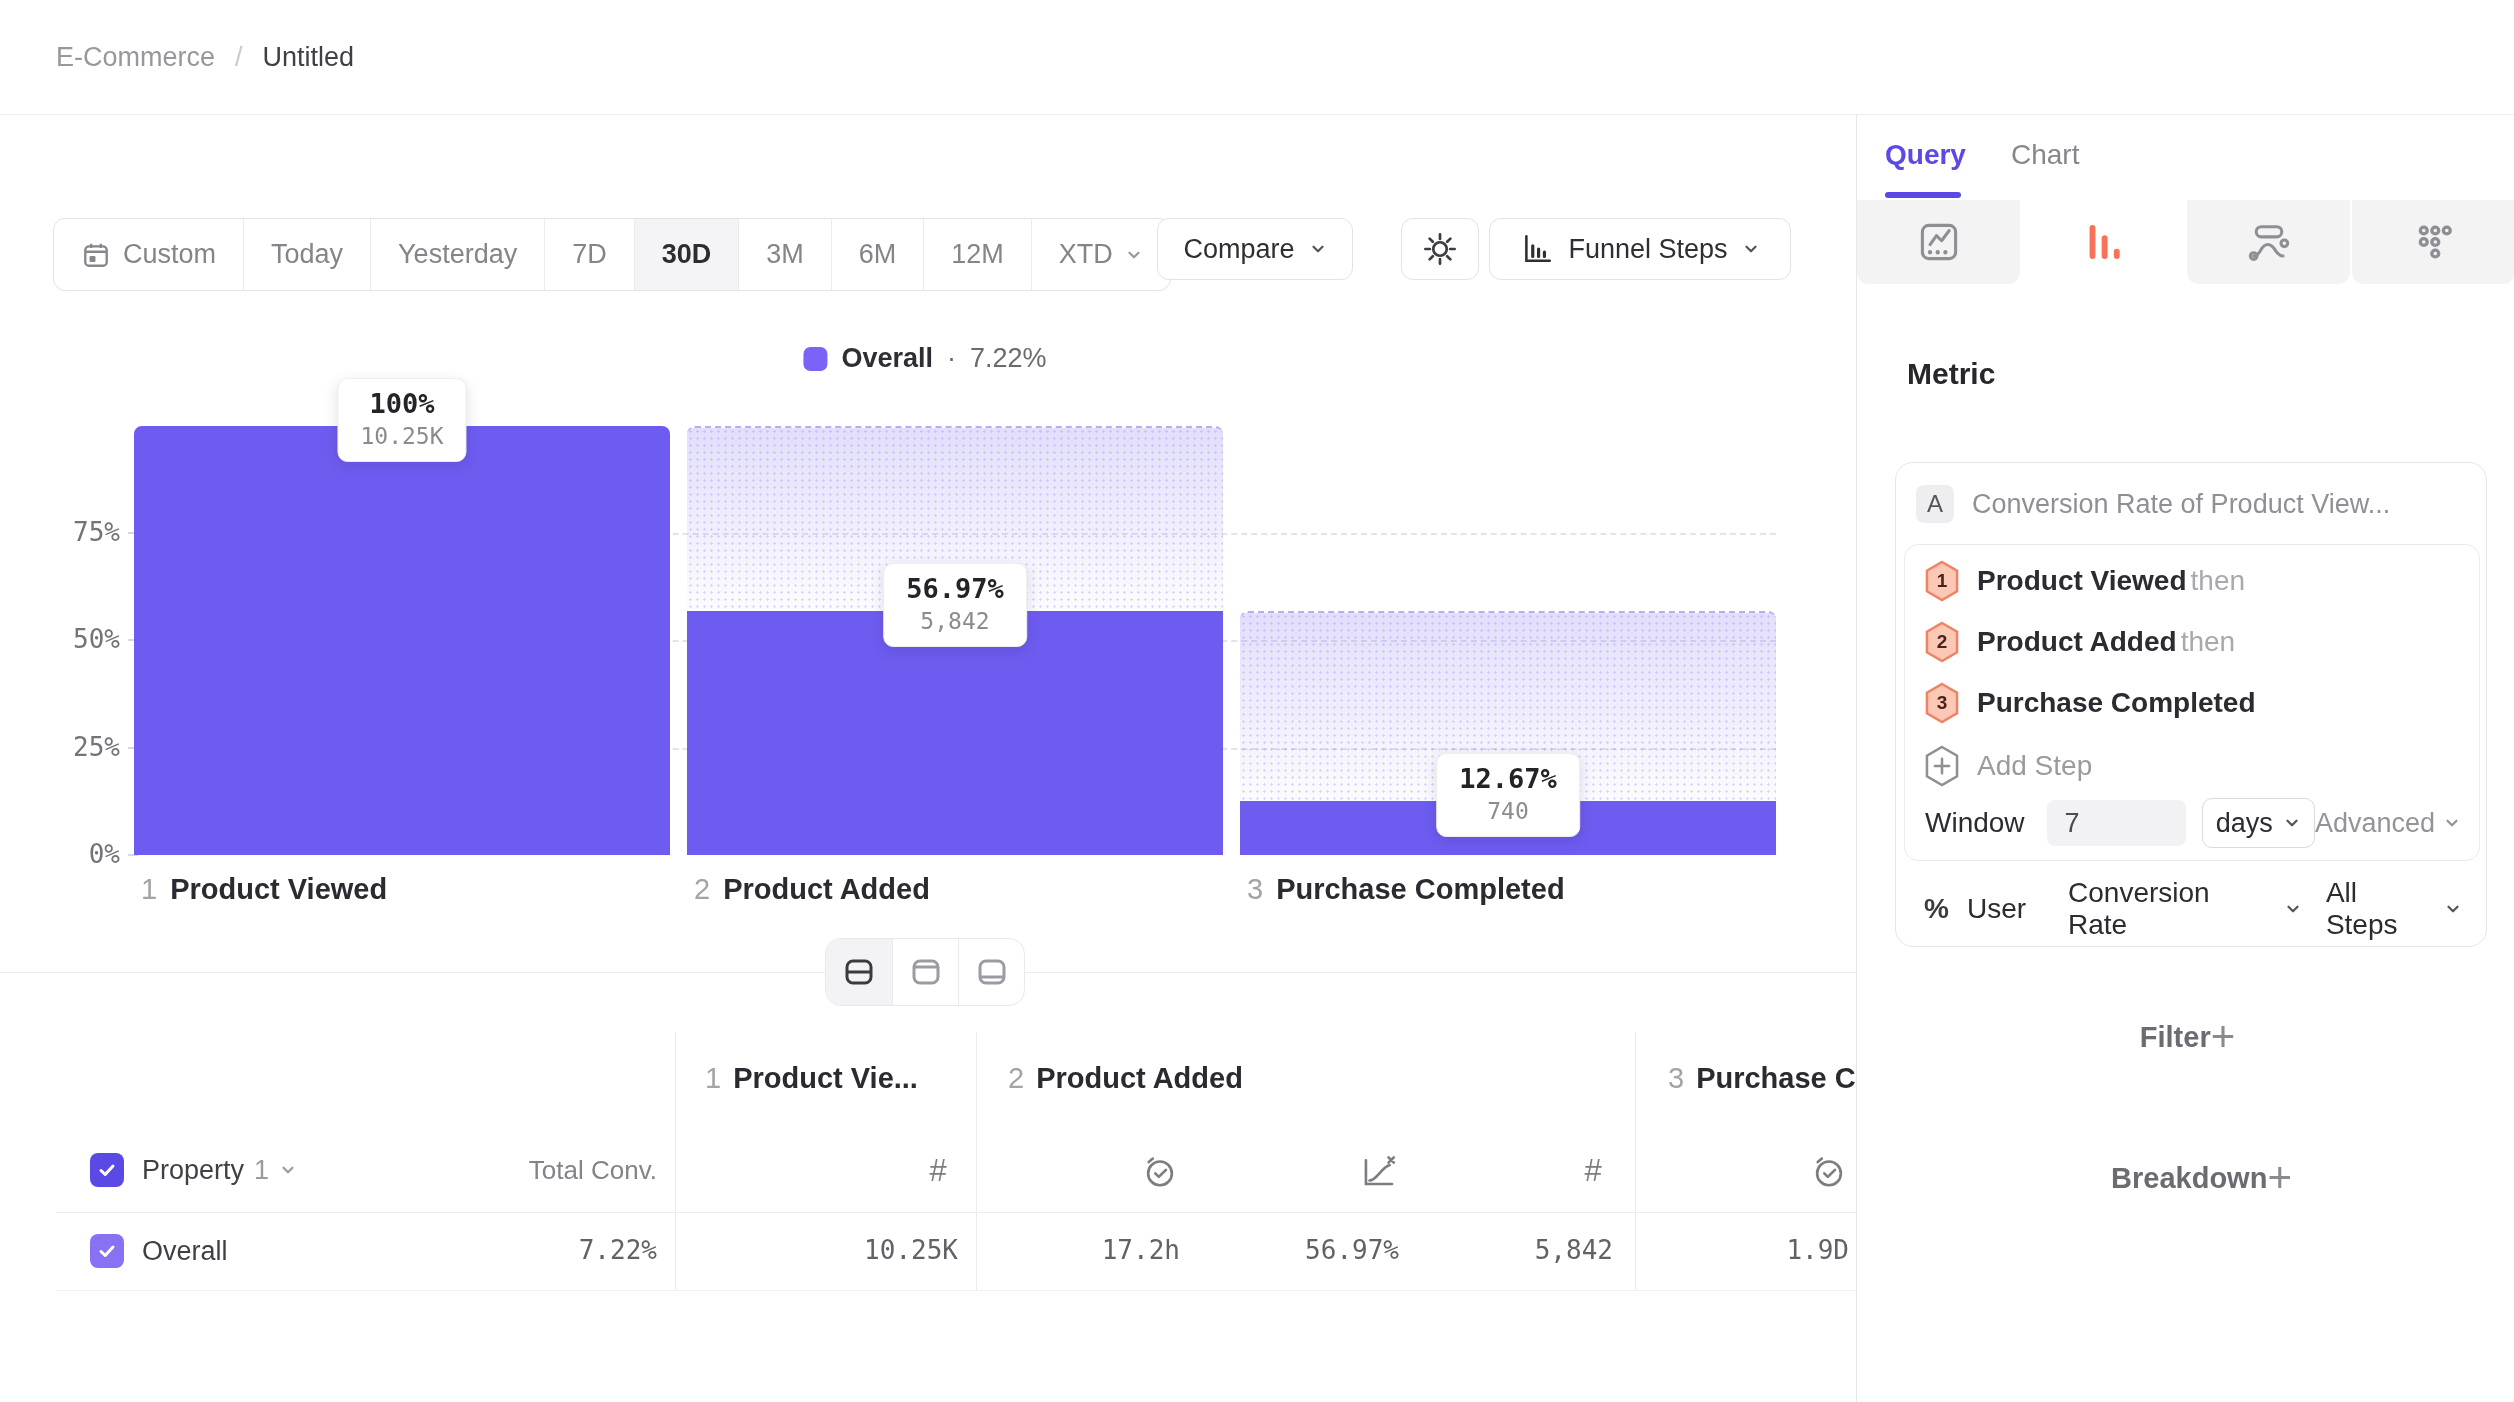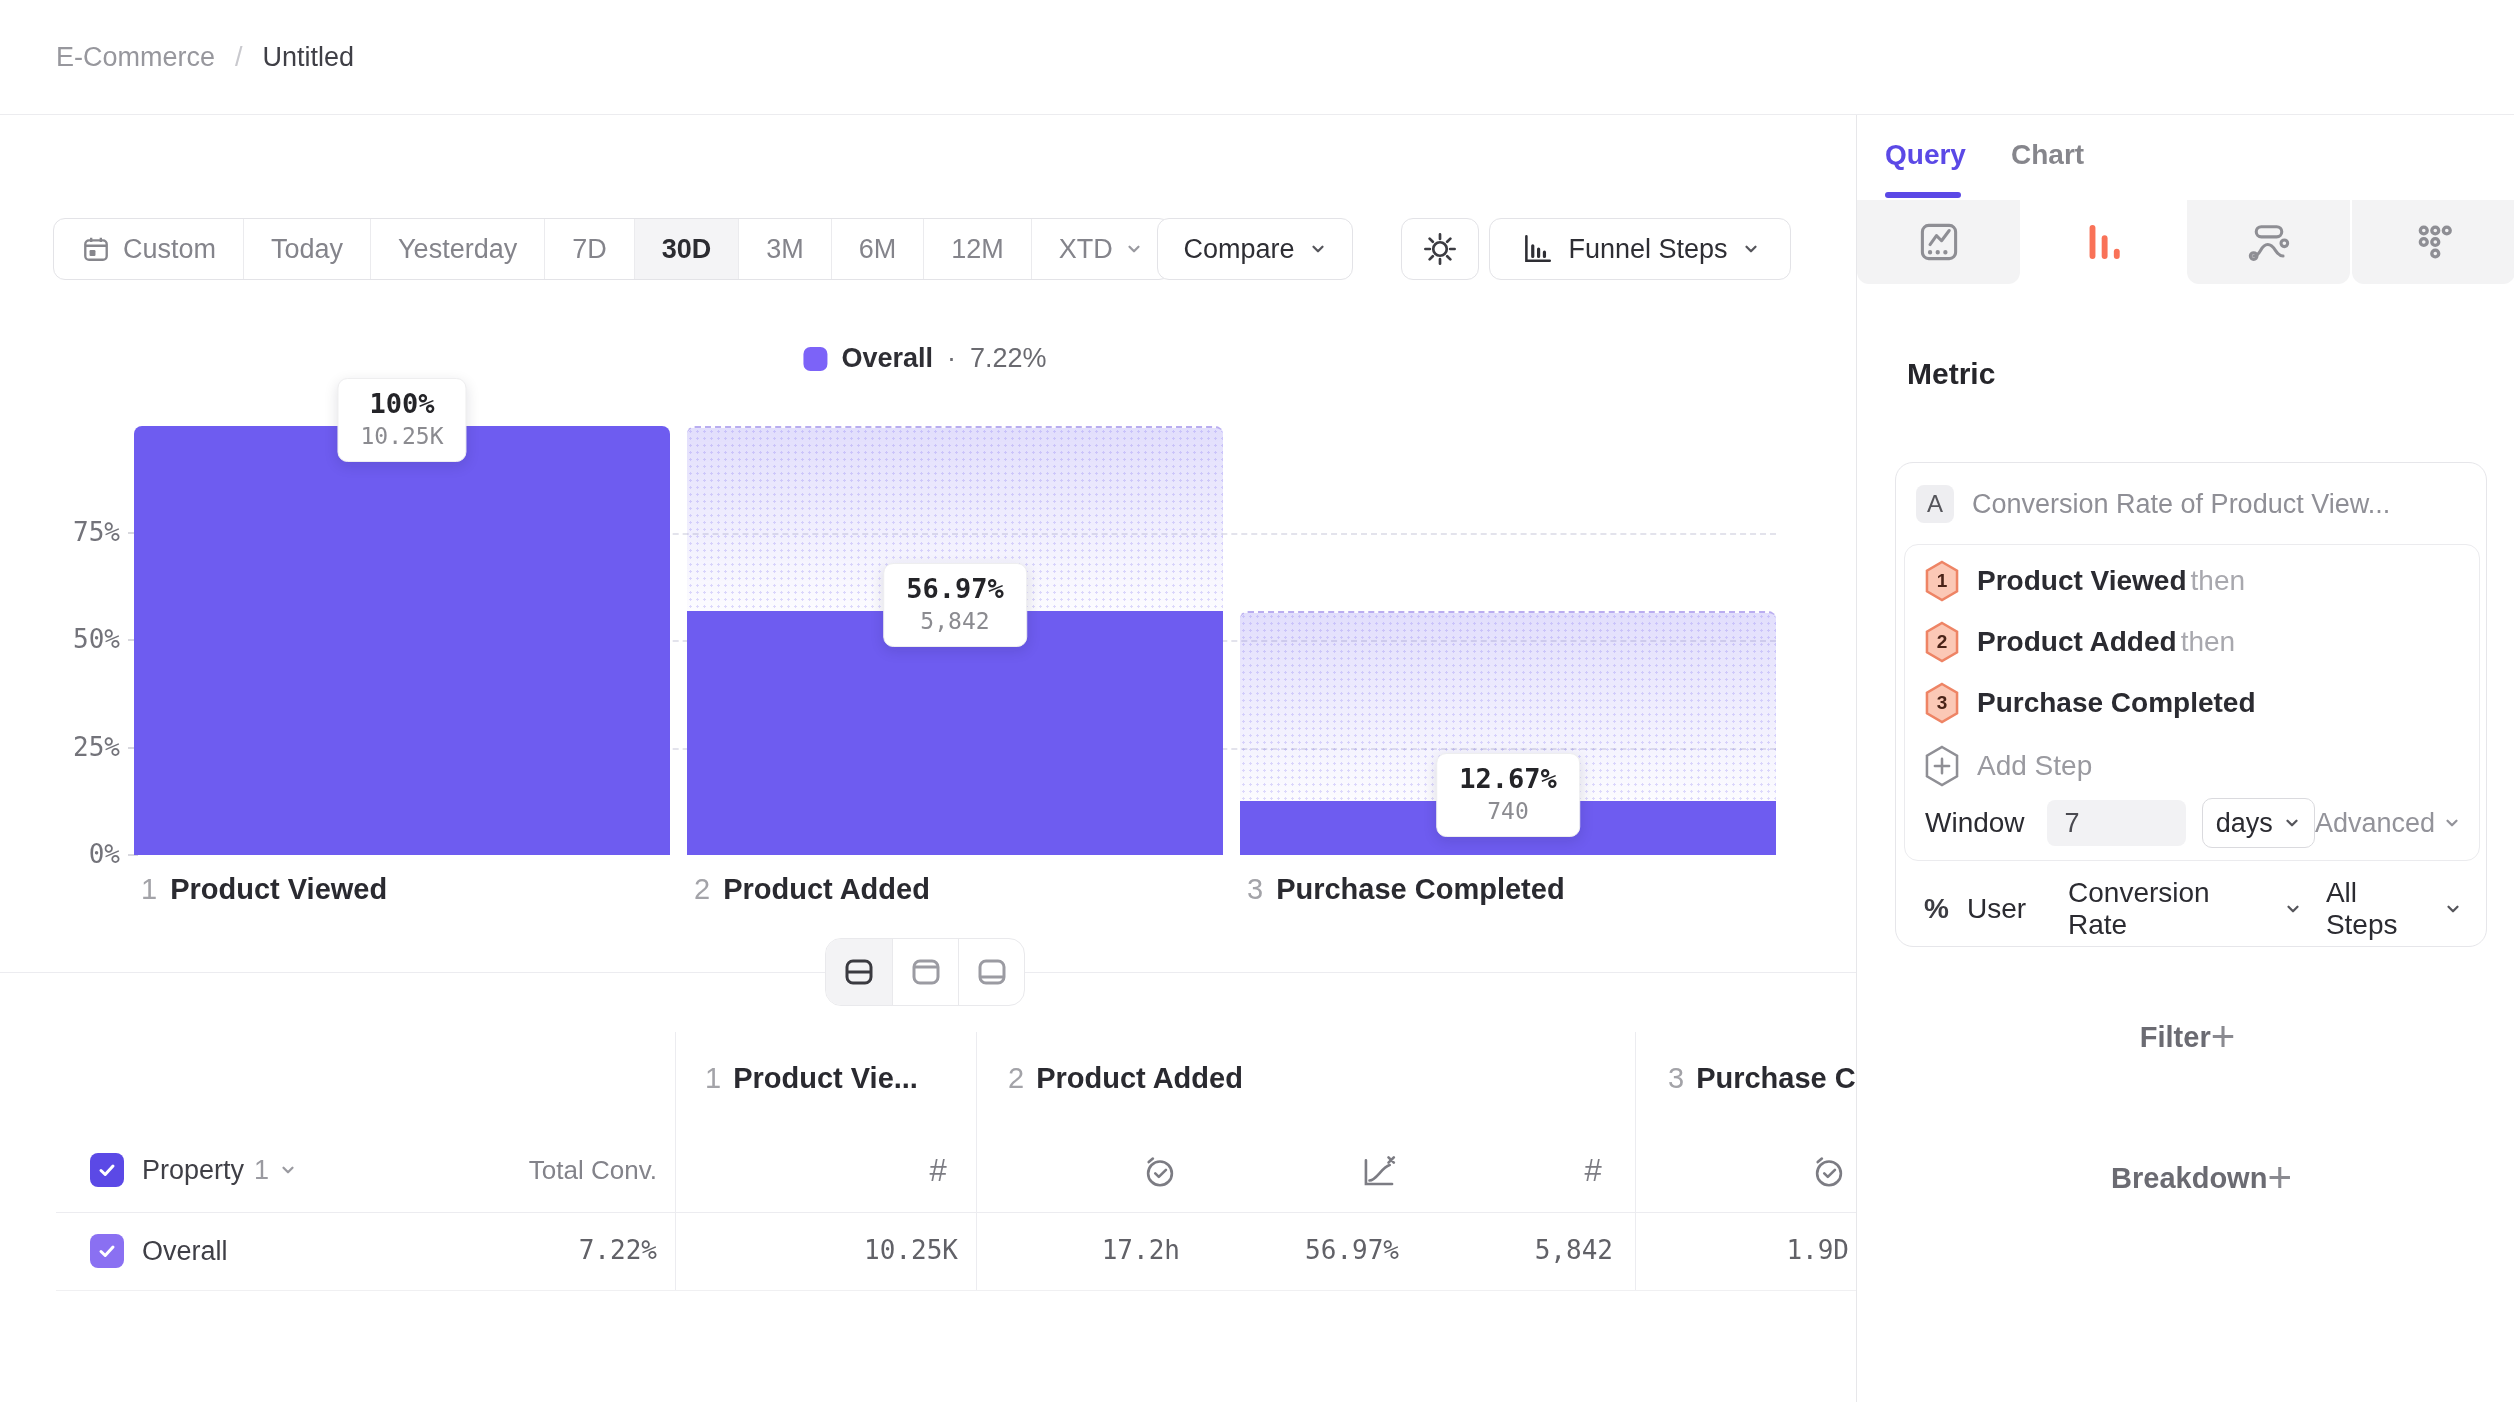--- a/index.html
+++ b/index.html
@@ -16,21 +16,21 @@
   .topbar-actions { position:absolute; right:56px; top:0; height:115px; display:flex; align-items:center; gap:40px; }
   .icon-btn { width:56px; height:56px; display:flex; align-items:center; justify-content:center; border-radius:10px; cursor:pointer; }
   .vdivider { width:1px; height:52px; background:#e4e4e8; }
   .dots { display:flex; gap:9px; }
   .dots i { width:9px; height:9px; border-radius:50%; background:#3a3a40; }
   .save-btn { width:190px; height:61px; background:#5244e2; color:#fff; font-size:28px; font-weight:500; border:none; border-radius:10px; display:flex; align-items:center; justify-content:center; cursor:pointer; }
 
   
   #main { position:absolute; left:0; top:115px; width:1856px; height:1287px; overflow:hidden; background:#fff; }
 
-  .seg-control { position:absolute; left:53px; top:103px; height:62px; display:flex; align-items:stretch; border:1.5px solid #e3e3e7; border-radius:12px; overflow:hidden; background:#fff; }
+  .seg-control { position:absolute; left:53px; top:103px; height:73px; display:flex; align-items:stretch; border:1.5px solid #e3e3e7; border-radius:12px; overflow:hidden; background:#fff; }
   .seg { display:flex; align-items:center; gap:12px; padding:0 27px; font-size:27px; color:#84848b; border-left:1px solid #ebebee; cursor:pointer; white-space:nowrap; }
   .seg:first-child { border-left:none; }
   .seg.active { background:#f4f4f6; color:#2c2c31; font-weight:700; }
 
   .tool-btn { position:absolute; top:103px; height:62px; border:1.5px solid #e3e3e7; border-radius:12px; background:#fff; display:flex; align-items:center; justify-content:center; gap:14px; font-size:27px; color:#2e2e34; font-weight:500; cursor:pointer; }
 
   .legend { position:absolute; left:925px; top:228px; transform:translateX(-50%); display:flex; align-items:center; gap:14px; font-size:27px; }
   .legend-swatch { width:24px; height:24px; border-radius:7px; background:#7c63f8; }
   .legend-label { color:#2e2e34; font-weight:600; }
   .legend-sep, .legend-value { color:#6a6a70; }
@@ -77,21 +77,21 @@
   .total-conv-hdr { position:absolute; right:1199px; top:1040px; font-size:26px; color:#83838a; }
   .col-icon { position:absolute; top:1036px; width:40px; height:40px; display:flex; align-items:center; justify-content:center; }
   .hash { font-size:31px; color:#7c7c83; font-weight:400; }
   .cell-val { position:absolute; top:1120px; font-family:"DejaVu Sans Mono", monospace; font-size:26px; color:#616167; }
   .row-name { position:absolute; left:142px; top:1119px; height:34px; display:flex; align-items:center; font-size:27px; color:#3f3f46; }
 
   
   #sidebar { position:absolute; left:1856px; top:115px; width:658px; height:1287px; background:#fff; border-left:1px solid #e7e7ea; }
   .sb-tab { position:absolute; top:18px; height:44px; display:flex; align-items:center; font-size:28px; cursor:pointer; }
   .sb-tab.active { color:#5b49e6; font-weight:600; }
-  .sb-tab.inactive { color:#86868c; font-weight:700; }
+  .sb-tab.inactive { color:#86868c; font-weight:400; }
   .sb-underline { position:absolute; left:28px; top:77px; width:76px; height:6px; border-radius:3px; background:#5b49e6; }
   .charttype-strip { position:absolute; left:0; top:85px; width:658px; height:84px; display:flex; gap:2px; }
   .charttype-cell { flex:1; display:flex; align-items:center; justify-content:center; cursor:pointer; }
   .charttype-cell.inactive { background:#f3f3f4; border-radius:0 0 12px 12px; }
   .charttype-cell.active { background:#fff; }
 
   .metric-heading { position:absolute; left:50px; top:242px; font-size:30px; font-weight:700; color:#26262b; }
   .metric-card { position:absolute; left:38px; top:347px; width:592px; height:485px; border:1.5px solid #e6e6ea; border-radius:18px; background:#fff; }
   .metric-title-row { position:absolute; left:20px; top:22px; height:38px; display:flex; align-items:center; gap:18px; cursor:pointer; }
   .metric-badge { width:38px; height:38px; background:#eeeef1; border-radius:8px; display:flex; align-items:center; justify-content:center; font-size:24px; color:#55555b; font-weight:500; }

